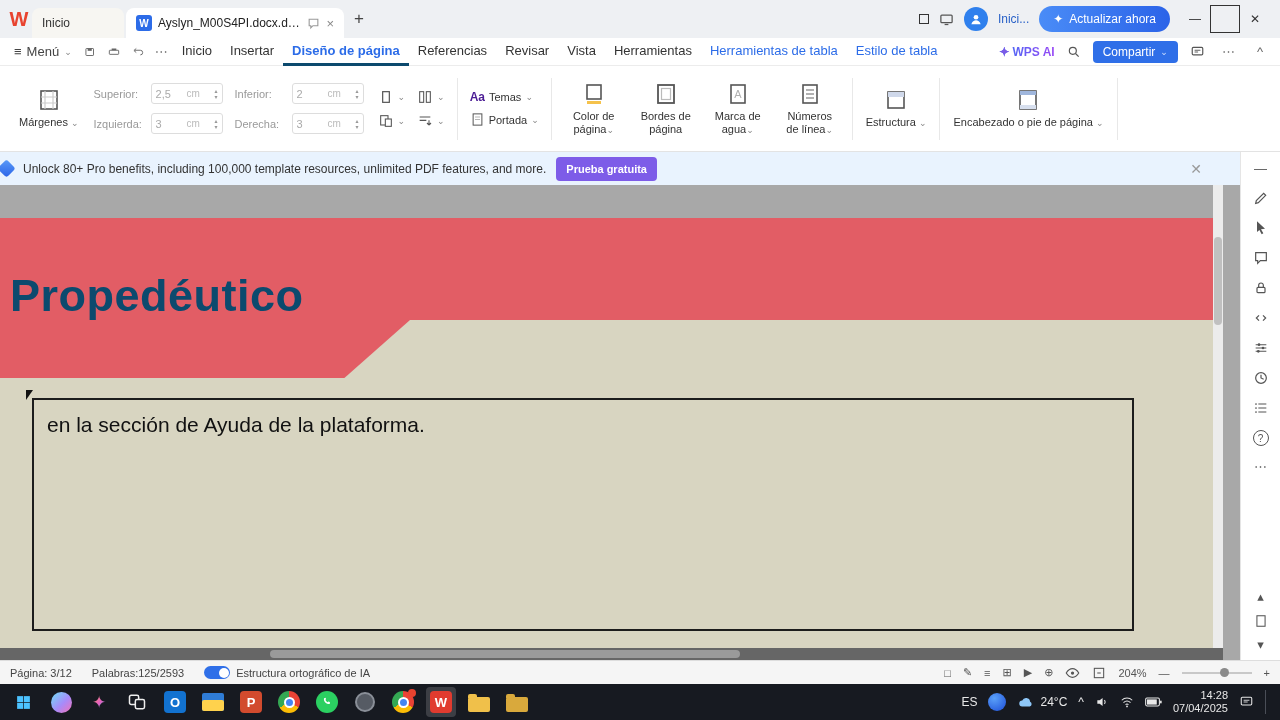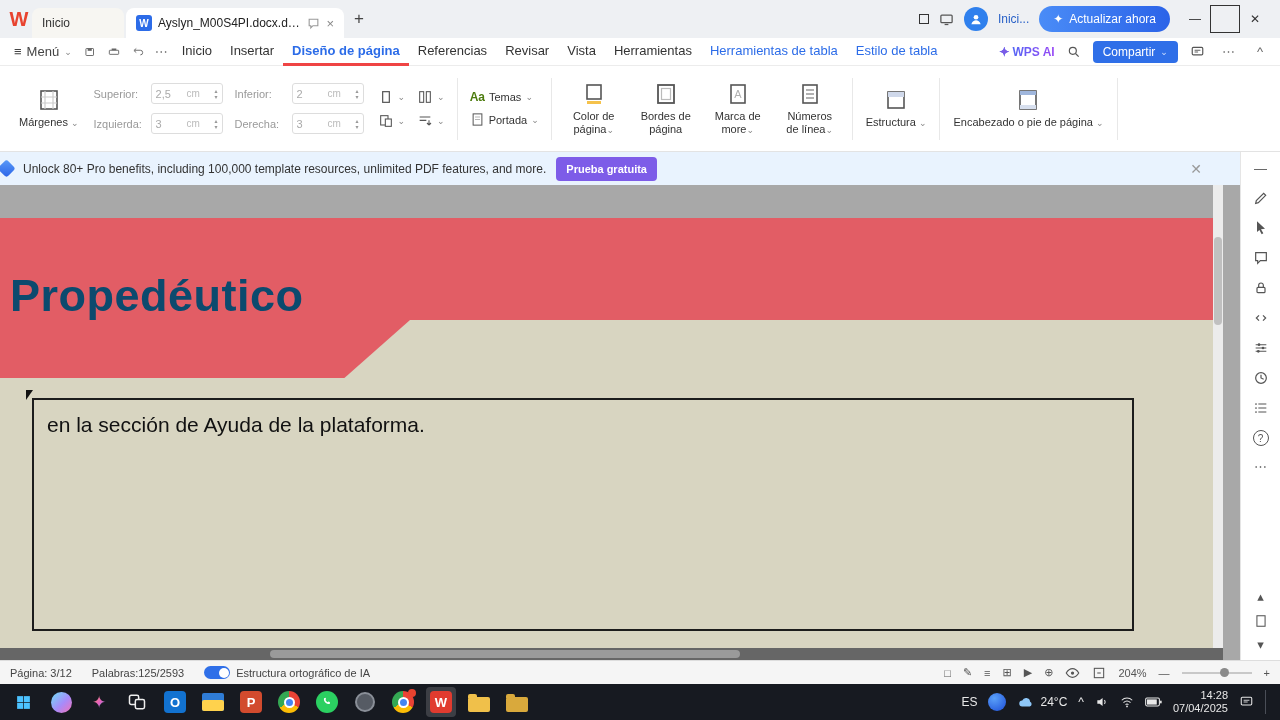--- a/index.html
+++ b/index.html
@@ -23,21 +23,21 @@
   .update-btn { height:26px; border-radius:13px; background:linear-gradient(90deg,#4a8cf7,#2b63e8); color:#fff; font-size:12px; display:flex; align-items:center; gap:6px; padding:0 14px; }
   .winctl { display:flex; }
   .winctl span { width:30px; height:28px; display:flex; align-items:center; justify-content:center; color:#333; font-size:12px; }
   .max-box { width:10px; height:10px; border:1.3px solid #333; }
 
   
   .menubar { position:absolute; top:38px; left:0; width:1280px; height:28px; background:#fff; border-bottom:1px solid #ececec; display:flex; align-items:center; font-size:13px; padding:0 8px; }
   .menu-chip { display:flex; align-items:center; gap:5px; padding:0 6px; color:#444; }
   .mb-ic { color:#666; font-size:13px; padding:0 5px; }
   .mtab { padding:0 9px; height:28px; line-height:26px; color:#333; white-space:nowrap; }
-  .mtab.active { color:#2c6ce8; font-weight:bold; border-bottom:3px solid #ef4444; }
+  .mtab.active { color:#2c6ce8; font-weight:bold; border-bottom:3px solid #0c4a6e; }
   .mtab.context { color:#2c6ce8; }
   .mb-right { margin-left:auto; display:flex; align-items:center; gap:12px; padding-right:4px; }
   .wpsai { font-weight:bold; font-size:12px; background:linear-gradient(90deg,#3f6df5,#9a4af5); -webkit-background-clip:text; background-clip:text; color:transparent; display:flex; gap:3px; }
   .wpsai .spark { color:#7b5be6; -webkit-text-fill-color:#7b5be6; }
   .share-btn { background:#2f6fe8; color:#fff; height:22px; border-radius:4px; padding:0 10px; display:flex; align-items:center; gap:5px; font-size:12px; }
   .share-btn .chev { color:#cfe0ff; }
 
   .chev { font-size:9px; color:#888; }
 
   
@@ -49,21 +49,21 @@
   .divider { width:1px; height:62px; background:#e8e8e8; margin:0 6px; flex:none; }
   .margin-grid { display:grid; grid-template-columns:auto auto; column-gap:12px; row-gap:9px; margin:0 8px; }
   .mfield { display:flex; align-items:center; gap:5px; }
   .mlabel { color:#999; font-size:11px; min-width:52px; }
   .mbox { width:72px; height:21px; border:1px solid #ddd; border-radius:3px; background:#fff; display:flex; align-items:center; padding:0 4px; gap:3px; }
   .mval { border:none; outline:none; width:28px; font-size:11px; color:#aaa; font-family:"Liberation Sans",sans-serif; background:transparent; }
   .munit { color:#bbb; font-size:10px; flex:1; }
   .mspin { display:flex; flex-direction:column; line-height:6px; font-size:6px; color:#999; }
   .rb-stack { display:flex; flex-direction:column; gap:8px; margin:0 6px; }
   .mini-combo { display:flex; align-items:center; gap:4px; color:#333; }
-  .aa { color:#4d7c0f; font-weight:bold; font-size:12px; }
+  .aa { color:#4c1d95; font-weight:bold; font-size:12px; }
 
   svg.ic { display:block; }
 
   
   .promo { position:absolute; top:152px; left:0; width:1240px; height:33px; background:#e9f3fe; display:flex; align-items:center; justify-content:flex-start; gap:10px; font-size:12px; color:#333; }
   .diamond { width:13px; height:13px; border-radius:3px; background:linear-gradient(135deg,#5a9bf8,#2b63e8); transform:rotate(45deg); flex:none; }
   .promo-cta { background:#7d5ce8; color:#fff; font-size:11px; font-weight:bold; padding:6px 10px; border-radius:4px; }
   .promo-close { position:absolute; right:38px; color:#999; font-size:14px; }
 
   
@@ -343,21 +343,21 @@
         <rect x="4" y="3" width="16" height="18" fill="none" stroke="#555" stroke-width="1.8"></rect>
         <rect x="7.5" y="6.5" width="9" height="11" fill="none" stroke="#bbb" stroke-width="1.2"></rect>
       </svg>
     <span class="rb-label narrow">Bordes de página</span>
   </div>
   <div class="rb-big">
     <svg class="ic" width="24" height="24" viewBox="0 0 24 24">
         <rect x="5" y="3" width="14" height="18" fill="none" stroke="#555" stroke-width="1.6"></rect>
         <text x="12" y="16" font-size="11" fill="#b0b0b0" text-anchor="middle">A</text>
       </svg>
-    <span class="rb-label narrow"><span>Marca de more</span><span class="chev">⌄</span></span>
+    <span class="rb-label narrow"><span>Marca de agua</span><span class="chev">⌄</span></span>
   </div>
   <div class="rb-big">
     <svg class="ic" width="24" height="24" viewBox="0 0 24 24">
         <rect x="5" y="3" width="14" height="18" fill="none" stroke="#555" stroke-width="1.6"></rect>
         <path d="M8 8h8M8 12h8M8 16h8" stroke="#999" stroke-width="1.4"></path>
       </svg>
     <span class="rb-label narrow"><span>Números de línea</span><span class="chev">⌄</span></span>
   </div>
 
   <div class="divider"></div>

